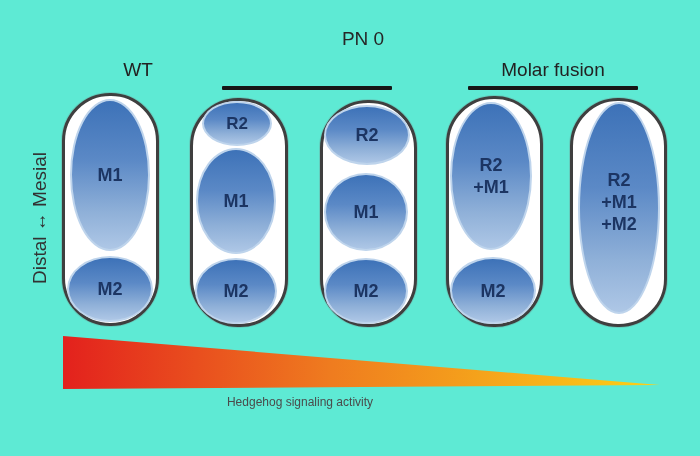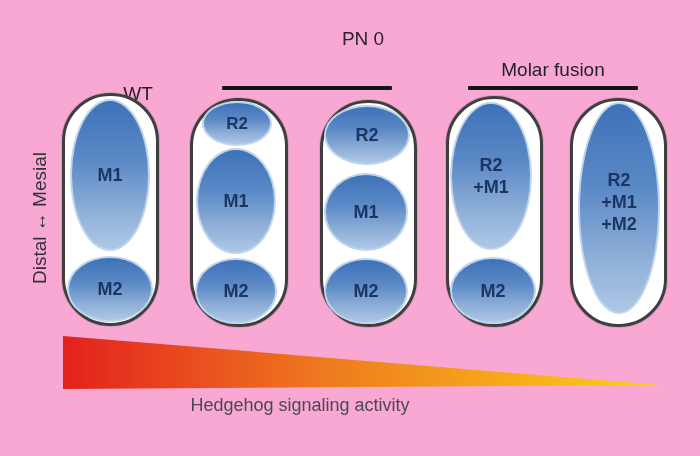--- a/index.html
+++ b/index.html
@@ -1,33 +1,33 @@
 <!DOCTYPE html>
 <html><head>
 <meta charset="utf-8">
 <style>
   html,body { margin:0; padding:0; background:#fff; }
   .stage {
     position:relative; width:700px; height:456px;
-    background:#f9a8d4; overflow:hidden;
+    background:#5eead4; overflow:hidden;
     font-family:"Liberation Sans", sans-serif;
   }
   .title-label {
     position:absolute; left:313px; top:28px; width:100px;
     font-size:19px; color:#262626; text-align:center;
   }
   .axis-label {
     position:absolute; left:-65px; top:207px; width:210px; height:22px;
     transform:rotate(-90deg);
     font-size:19px; color:#323232; text-align:center; white-space:nowrap;
   }
   .group-label {
     position:absolute; top:59px; font-size:19px; color:#222; text-align:center;
   }
-  .group-label.wt     { left:88px;  width:100px;margin-top:24px; }
+  .group-label.wt     { left:88px;  width:100px; }
   .group-label.sn     { left:237px; width:140px; }
   .group-label.fusion { left:473px; width:160px; }
   .underline-bar {
     position:absolute; top:86px; height:4px; background:#161616; border-radius:1px;
   }
   .underline-bar.sn     { left:222px; width:170px; }
   .underline-bar.fusion { left:468px; width:170px; }
 
   .capsule {
     position:absolute; box-sizing:border-box;
@@ -61,21 +61,21 @@
   .c3 .m2 { left:1px; top:155px; width:84px; height:66px; }
   
   .c4 .r2m1 { left:1px; top:3px;   width:82px; height:148px; }
   .c4 .m2   { left:1px; top:158px; width:86px; height:67px; }
   
   .c5 .r2m1m2 { left:5px; top:1px; width:82px; height:212px; padding-bottom:12px; }
 
   .gradient-triangle { position:absolute; left:60px; top:332px; }
   .hedgehog-label {
     position:absolute; left:140px; top:395px; width:320px;
-    font-size:18px; color:#4b4b4b; text-align:center;
+    font-size:12px; color:#4b4b4b; text-align:center;
   }
 </style>
 </head>
 <body>
 
 <div class="stage">
 
   <div class="title-label">PN 0</div>
 
   <div class="axis-label">Distal ↔ Mesial</div>

